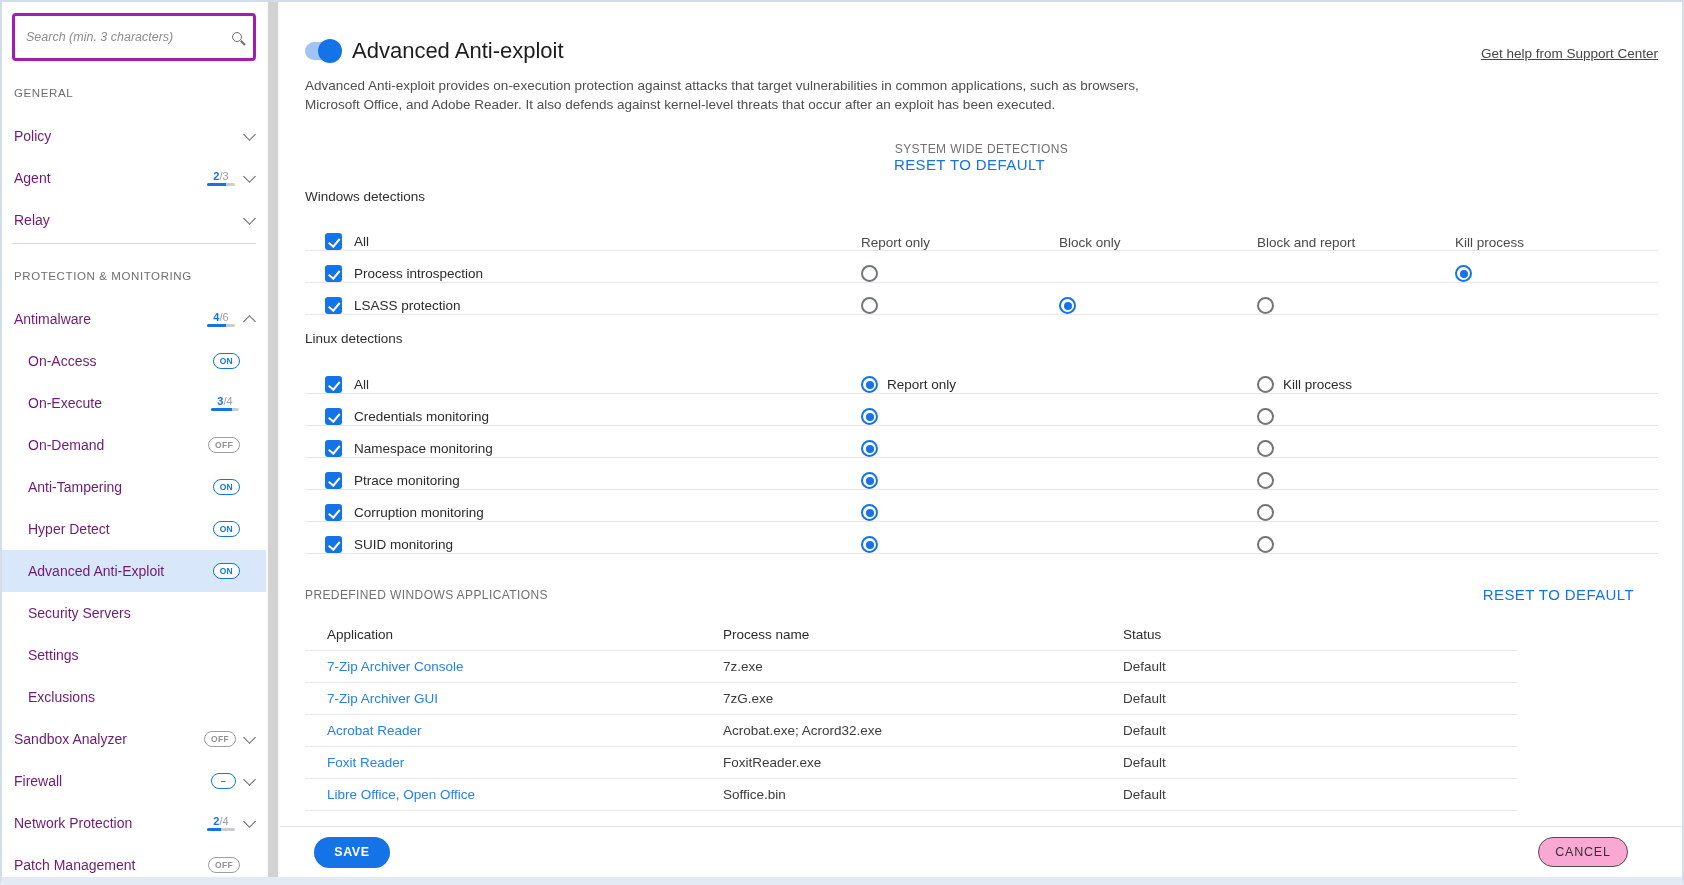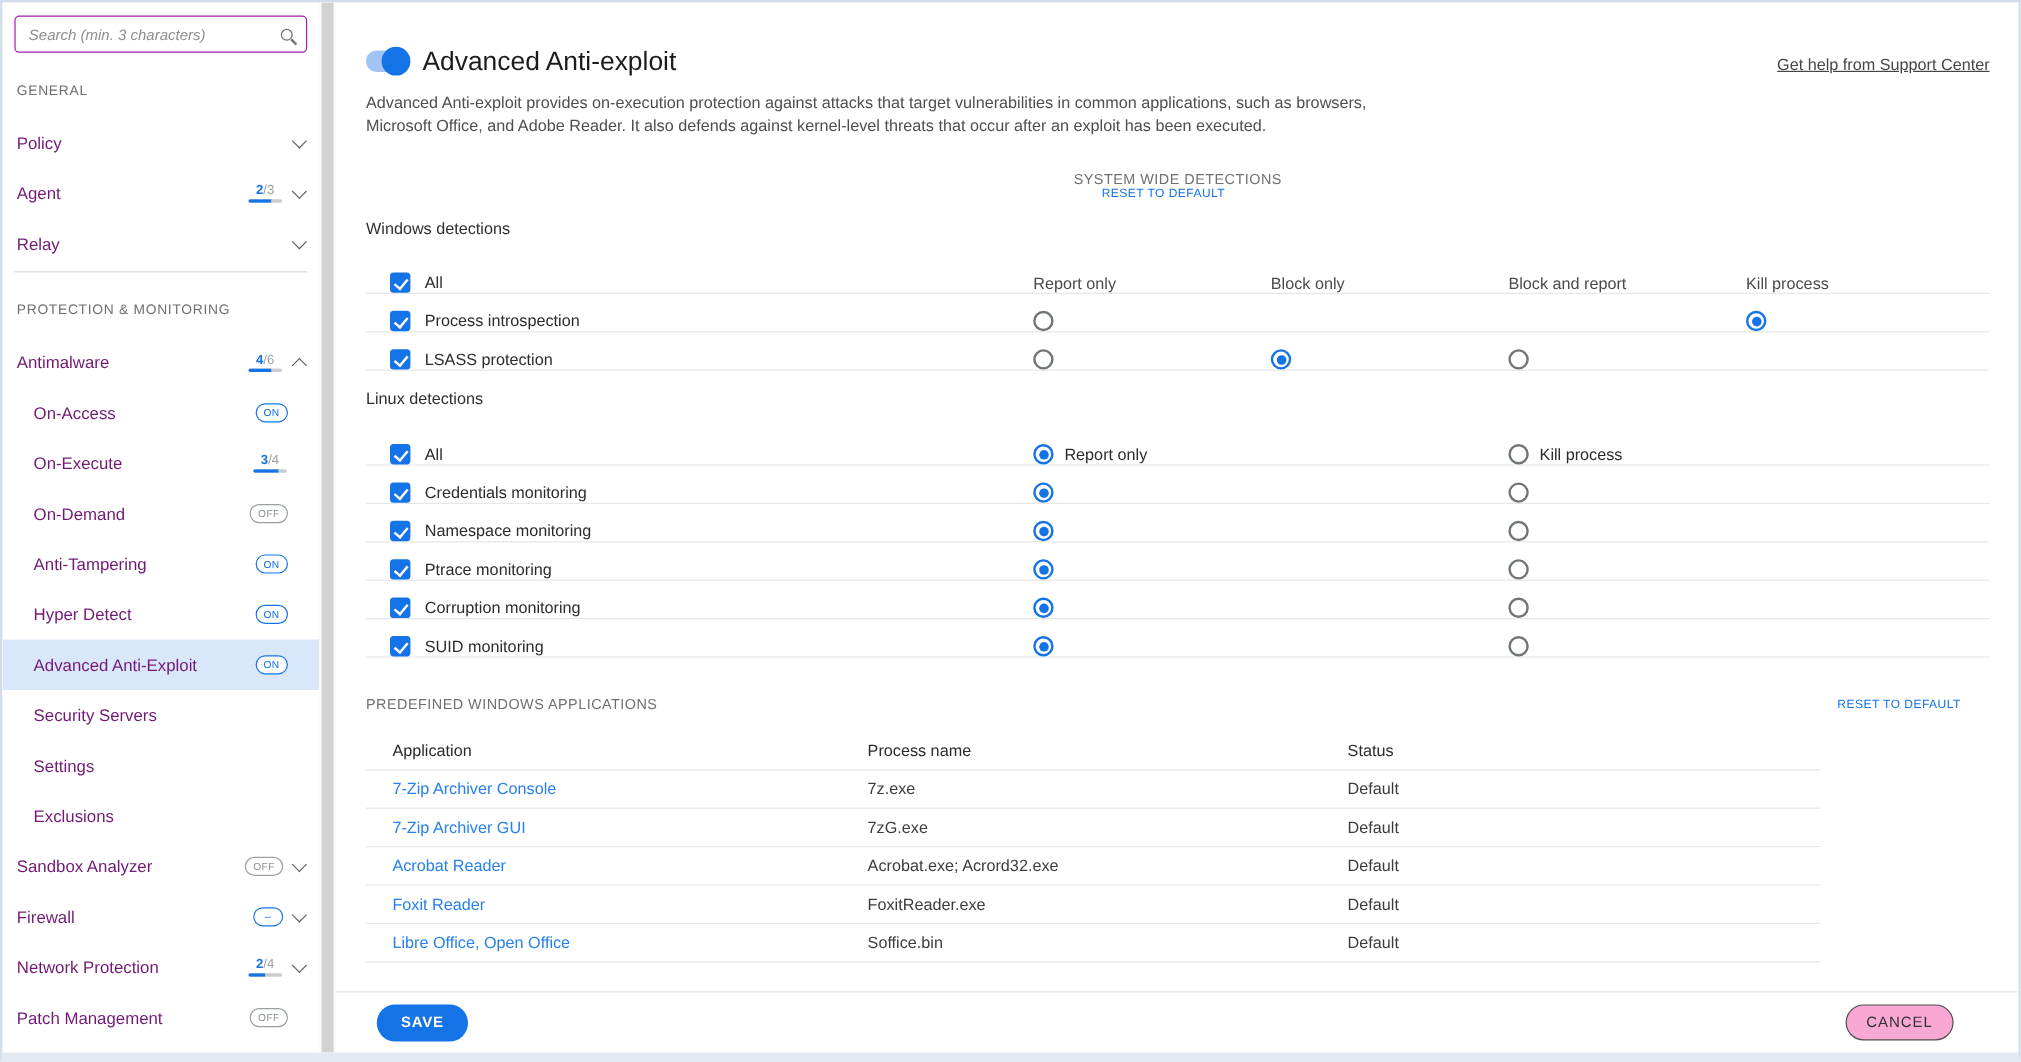--- a/index.html
+++ b/index.html
@@ -5,37 +5,37 @@
   html,body{margin:0;padding:0;background:#eef1f5;}
   *{box-sizing:border-box;}
   .page{
     width:1684px;height:885px;background:#fff;
     border:2px solid #d3dce9;border-bottom:8px solid #e3eaf4;
     display:flex;overflow:hidden;
     font-family:"Liberation Sans",sans-serif;color:#262626;
   }
   
   .sidebar{flex:0 0 264px;background:#fff;overflow:hidden;font-size:14px;}
-  .search-wrap{margin:11px 10px 0 10px;height:31px;border:1px solid #a21caf;border-radius:4px;
+  .search-wrap{margin:11px 10px 0 10px;height:48px;border:3px solid #a21caf;border-radius:4px;
     display:flex;align-items:center;padding:0 9px;background:#fff;}
   .search-wrap input{border:none;outline:none;flex:1;font-family:"Liberation Sans",sans-serif;
     font-style:italic;font-size:12.5px;color:#555;background:transparent;min-width:0;}
   .search-wrap input::placeholder{color:#8d8d8d;font-style:italic;}
   .search-icon{width:10px;height:10px;border:1.6px solid #6f6f6f;border-radius:50%;position:relative;flex:0 0 auto;margin-right:2px;}
   .search-icon::after{content:"";position:absolute;right:-4.5px;bottom:-3px;width:6px;height:1.6px;background:#6f6f6f;transform:rotate(45deg);}
   .section-label{margin:26px 0 0 12px;font-size:11.5px;letter-spacing:.6px;color:#6f6f6f;height:16px;}
   .group-items{margin-top:12px;}
   .group-divider{border-top:1px solid #dadada;margin:2px 10px 0 10px;}
   .side-item{height:42px;display:flex;align-items:center;padding:0 12px;cursor:pointer;}
   .side-item.indent{padding-left:26px;}
   .side-item.selected{background:#d9e7fb;}
   .side-label{font-size:14px;color:#701a75;white-space:nowrap;}
   .side-right{margin-left:auto;display:flex;align-items:center;gap:9px;}
   .side-right.no-chev{margin-right:14px;}
-  .pill{font-size:8.5px;font-weight:normal;letter-spacing:.3px;border:1.5px solid #9aa0a6;
+  .pill{font-size:8.5px;font-weight:bold;letter-spacing:.3px;border:1.5px solid #9aa0a6;
     border-radius:9px;padding:2.5px 6px;line-height:1;color:#8f9397;background:#fff;margin-left:48px;}
   .pill.on,.pill.partial{color:#1473e6;border-color:#1473e6;}
   .pill.partial{padding:2.5px 9px;font-size:9px;}
   .frac{display:inline-flex;flex-direction:column;align-items:center;width:30px;}
   .frac .txt{font-size:11px;line-height:12px;color:#9e9e9e;}
   .frac .txt b{color:#1473e6;}
   .frac .bar{margin-top:1px;width:28px;height:3px;background:#c9cdd1;border-radius:2px;overflow:hidden;display:block;}
   .frac .fill{height:100%;background:#1473e6;display:block;}
   .chev{width:9px;height:9px;border-right:1.8px solid #5f6368;border-bottom:1.8px solid #5f6368;display:inline-block;}
   .chev.down{transform:rotate(45deg);margin-top:-4px;}
@@ -49,21 +49,21 @@
   .title-row{display:flex;align-items:center;margin-top:36px;gap:13px;}
   .toggle{width:34px;height:18px;border-radius:10px;background:#a2c4f2;position:relative;flex:0 0 34px;cursor:pointer;}
   .toggle-knob{position:absolute;right:-3px;top:-3px;width:24px;height:24px;border-radius:50%;background:#1473e6;}
   .page-title{font-size:22px;color:#1c1c1c;}
   .help-link{position:absolute;right:24px;top:44px;font-size:13.5px;color:#454545;text-decoration:underline;cursor:pointer;}
   .desc{margin-top:13px;max-width:862px;font-size:13.5px;line-height:18.5px;color:#4e4e4e;}
   .section-row{display:flex;align-items:center;justify-content:space-between;}
   .section-row.first{margin-top:28px;flex-direction:column;}
   .section-row.second{margin-top:32px;}
   .sec-label{font-size:12px;letter-spacing:.4px;color:#707070;}
-  .reset-link{font-size:10px;letter-spacing:.4px;color:#1473e6;margin-right:24px;cursor:pointer;}
+  .reset-link{font-size:15px;letter-spacing:.4px;color:#1473e6;margin-right:24px;cursor:pointer;}
   .sub-label{margin-top:16px;font-size:13.5px;color:#2f2f2f;height:17px;}
   .det-table{margin-top:13px;}
   .det-table.linux{margin-top:14px;}
   .det-row{display:flex;align-items:flex-end;height:32px;border-bottom:1px solid #e7e7e7;padding-left:20px;}
   .det-label{width:536px;display:flex;align-items:center;gap:12px;}
   .det-text{font-size:13.5px;color:#2b2b2b;}
   .det-col{width:198px;display:flex;align-items:center;gap:9px;}
   .colhead{font-size:13.5px;color:#4a4a4a;}
   .radio-label{font-size:13.5px;color:#2b2b2b;}
   .cb{width:17px;height:17px;border-radius:3px;background:#1473e6;position:relative;flex:0 0 17px;cursor:pointer;}

